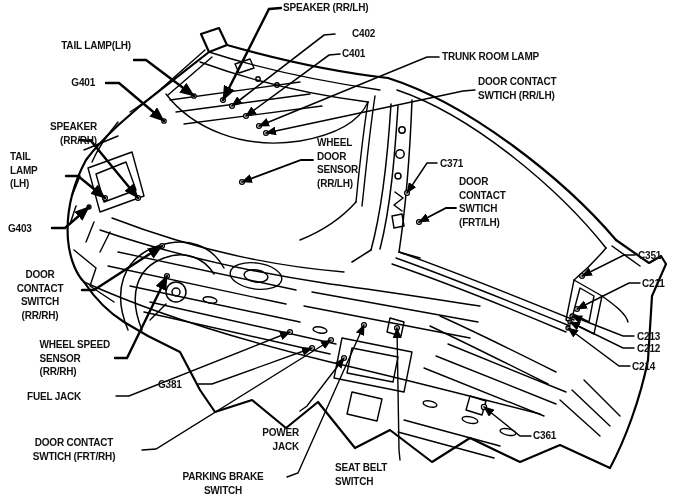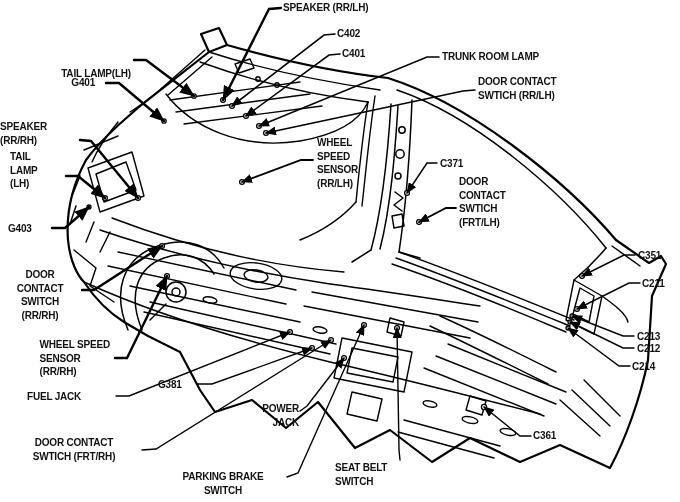--- a/index.html
+++ b/index.html
@@ -203,35 +203,35 @@
       <polyline stroke-width="1.4" marker-end="url(#ah)" points="198,384 212,384 312,348"></polyline>
       <polyline stroke-width="1.4" marker-end="url(#ah)" points="142,450 156,449 331,340"></polyline>
       <polyline stroke-width="1.4" marker-end="url(#ah)" points="300,411 307,406 344,358"></polyline>
       <polyline stroke-width="1.4" marker-end="url(#ah)" points="287,477 298,473 364,325"></polyline>
       <polyline stroke-width="1.4" marker-end="url(#ah)" points="400,460 399,450 397,328"></polyline>
       <polyline stroke-width="1.4" marker-end="url(#ah)" points="531,436 520,436 484,407"></polyline>
     </g>
   </svg>
 
   <div class="lb" style="left:283px;top:1px">SPEAKER (RR/LH)</div>
-  <div class="lb" style="left:337px;top:27px">C402</div>
+  <div class="lb" style="left:352px;top:27px">C402</div>
   <div class="lb" style="left:342px;top:47px">C401</div>
   <div class="lb" style="left:442px;top:50px">TRUNK ROOM LAMP</div>
   <div class="lb" style="left:478px;top:75px">DOOR CONTACT
 SWTICH (RR/LH)</div>
-  <div class="lb" style="right:549px;top:67px;text-align:right">TAIL LAMP(LH)</div>
+  <div class="lb" style="right:549px;top:39px;text-align:right">TAIL LAMP(LH)</div>
   <div class="lb" style="right:585px;top:76px;text-align:left">G401</div>
-  <div class="lb" style="left:0;top:120px;width:80px;text-align:left">SPEAKER
+  <div class="lb" style="left:17px;top:120px;width:80px;text-align:right">SPEAKER
 (RR/RH)</div>
   <div class="lb" style="left:10px;top:150px;width:58px;text-align:left">TAIL
 LAMP
 (LH)</div>
   <div class="lb" style="left:8px;top:222px">G403</div>
   <div class="lb" style="left:317px;top:136px">WHEEL
-SPEED
+DOOR
 SENSOR
 (RR/LH)</div>
   <div class="lb" style="left:440px;top:157px">C371</div>
   <div class="lb" style="left:459px;top:175px">DOOR
 CONTACT
 SWTICH
 (FRT/LH)</div>
   <div class="lb" style="left:638px;top:249px">C351</div>
   <div class="lb" style="left:642px;top:277px">C211</div>
   <div class="lb" style="left:637px;top:330px">C213</div>
@@ -241,21 +241,21 @@
 CONTACT
 SWITCH
 (RR/RH)</div>
   <div class="lb" style="right:570px;top:338px;text-align:left">WHEEL SPEED
 SENSOR
 (RR/RH)</div>
   <div class="lb" style="left:27px;top:390px">FUEL JACK</div>
   <div class="lb" style="left:158px;top:378px">G381</div>
   <div class="lb" style="left:8px;top:436px;width:132px;text-align:center">DOOR CONTACT
 SWTICH (FRT/RH)</div>
-  <div class="lb" style="right:381px;top:402px;text-align:right">POWER
+  <div class="lb" style="right:381px;top:426px;text-align:right">POWER
 JACK</div>
   <div class="lb" style="left:162px;top:470px;width:122px;text-align:center">PARKING BRAKE
 SWITCH</div>
   <div class="lb" style="left:335px;top:461px;width:85px;text-align:left">SEAT BELT
 SWITCH</div>
   <div class="lb" style="left:533px;top:429px">C361</div>
 
 </div>
 
 </body></html>

